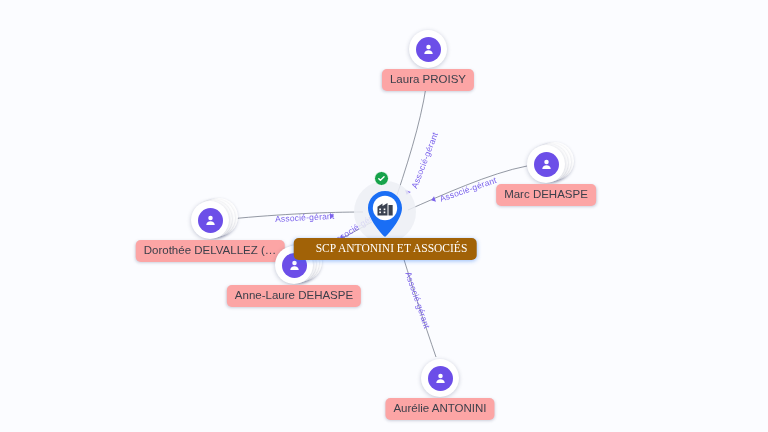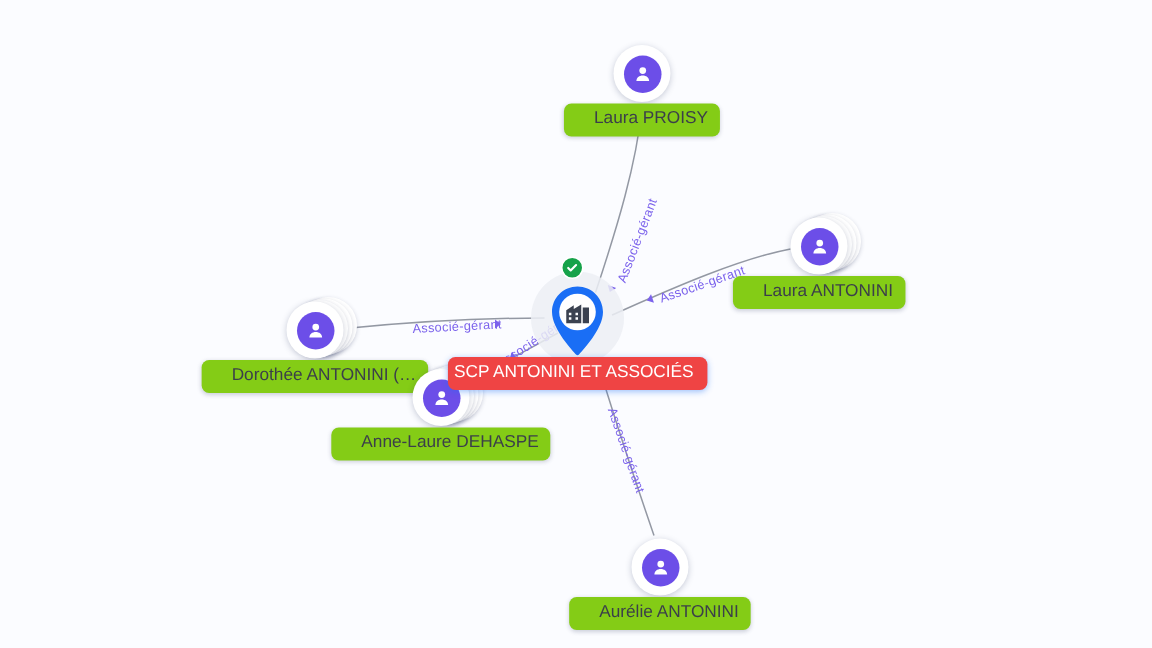--- a/index.html
+++ b/index.html
@@ -66,25 +66,25 @@
     justify-content: center;
   }
   .avatar-circle svg { display: block; }
 
   .node-label {
     position: absolute;
     top: 20px;
     left: 50%;
     transform: translateX(-50%);
     white-space: nowrap;
-    background: #84cc16;
+    background: #fca5a5;
     color: #3b3f4a;
     font-size: 11.5px;
     line-height: 15px;
-    padding: 3px 8px 4px 20px;
+    padding: 3px 8px 4px 8px;
     border-radius: 5px;
     box-shadow: 0 1px 3px rgba(40,50,90,0.22);
   }
 
   
   #center-node {
     position: absolute;
     width: 0; height: 0;
   }
   .center-halo {
@@ -111,27 +111,28 @@
     display: flex;
     align-items: center;
     justify-content: center;
   }
   #center-label {
     position: absolute;
     top: 26px;
     left: 50%;
     transform: translateX(-50%);
     white-space: nowrap;
-    background: #ef4444;
+    background: #a16207;
     color: #ffffff;
     font-size: 11.5px;
     line-height: 15px;
-    padding: 3px 9px 4px 4px;
+    padding: 3px 9px 4px 22px;
     border-radius: 5px;
     box-shadow: 0 1px 4px rgba(26,110,245,0.45);
+    font-family: Liberation Serif, serif;
   }
 
   
   .edge-label {
     position: absolute;
     color: #7b62ec;
     font-size: 8.5px;
     line-height: 10px;
     white-space: nowrap;
     transform-origin: 0 50%;
@@ -180,37 +181,37 @@
           <div class="stack-card s3"></div>
           <div class="avatar-ring">
             <div class="avatar-circle">
               <svg width="15" height="15" viewBox="0 0 24 24" aria-hidden="true">
                 <circle cx="12" cy="8" r="3.6" fill="#ffffff"></circle>
                 <path d="M5.2 19.2c0-3.7 3.1-6 6.8-6s6.8 2.3 6.8 6z" fill="#ffffff"></path>
               </svg>
             </div>
           </div>
         </div>
-        <div class="node-label">Laura ANTONINI</div>
+        <div class="node-label">Marc DEHASPE</div>
       </div>
       <div class="node" style="left: 210px; top: 220px;">
         <div class="node-avatar-wrap">
           <div class="stack-card s1"></div>
           <div class="stack-card s2"></div>
           <div class="stack-card s3"></div>
           <div class="avatar-ring">
             <div class="avatar-circle">
               <svg width="15" height="15" viewBox="0 0 24 24" aria-hidden="true">
                 <circle cx="12" cy="8" r="3.6" fill="#ffffff"></circle>
                 <path d="M5.2 19.2c0-3.7 3.1-6 6.8-6s6.8 2.3 6.8 6z" fill="#ffffff"></path>
               </svg>
             </div>
           </div>
         </div>
-        <div class="node-label">Dorothée ANTONINI (…</div>
+        <div class="node-label">Dorothée DELVALLEZ (…</div>
       </div>
       <div class="node" style="left: 294px; top: 265px;">
         <div class="node-avatar-wrap">
           <div class="stack-card s1"></div>
           <div class="stack-card s2"></div>
           <div class="stack-card s3"></div>
           <div class="avatar-ring">
             <div class="avatar-circle">
               <svg width="15" height="15" viewBox="0 0 24 24" aria-hidden="true">
                 <circle cx="12" cy="8" r="3.6" fill="#ffffff"></circle>

